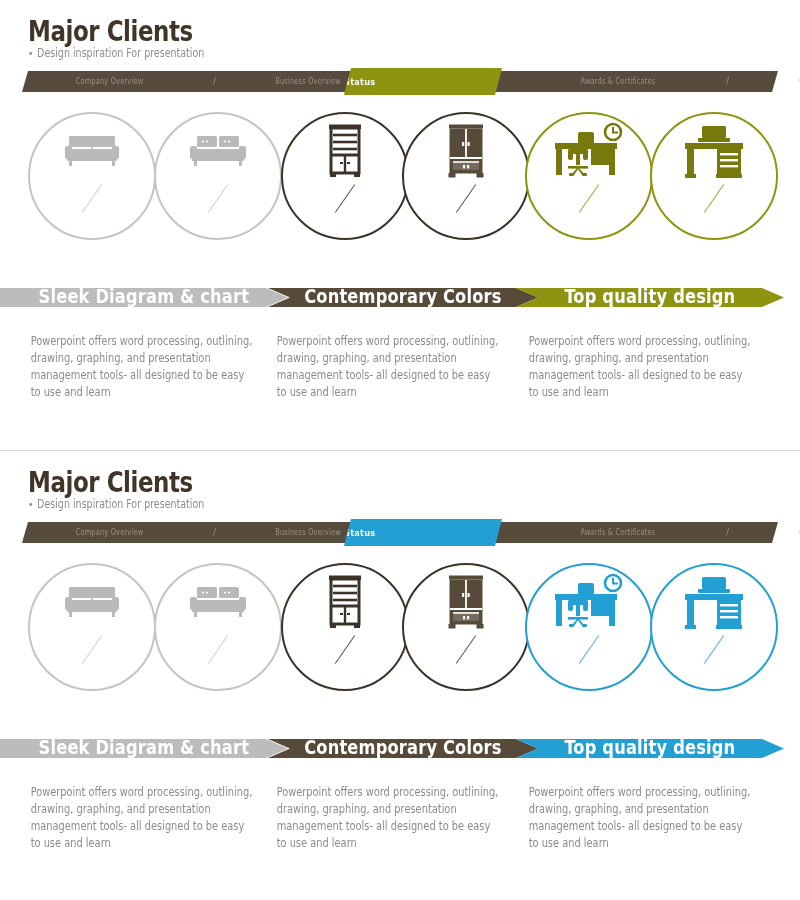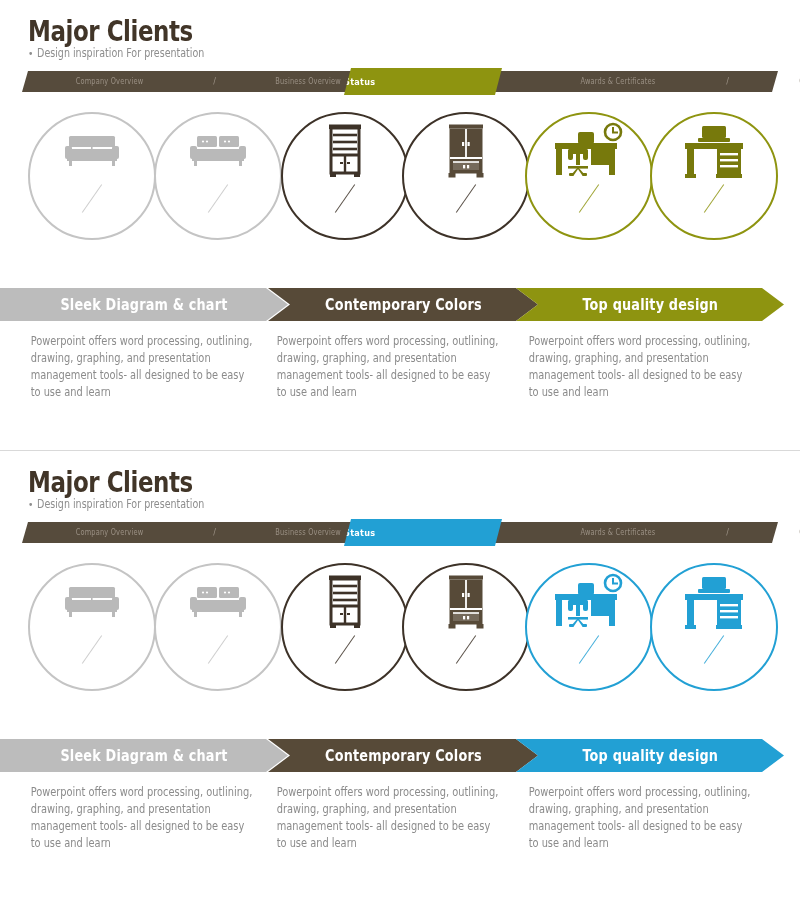--- a/index.html
+++ b/index.html
@@ -78,23 +78,23 @@
   }
   .icon-wrap{
     position:absolute;left:0;top:0;width:100%;height:60%;
     display:flex;align-items:center;justify-content:center;
   }
   .icon-wrap svg{display:block;}
 
   
   .ribbons{position:absolute;left:0;top:288px;width:800px;height:33px;}
   .ribbon{
-    position:absolute;top:0;height:33px;
-    display:flex;align-items:center;justify-content:center;
-    color:#fff;font-size:15px;font-weight:bold;letter-spacing:0.2px;
+    position:absolute;top:0;height:19px;
+    display:flex;align-items:flex-end;justify-content:center;
+    color:#fff;font-size:19px;font-weight:bold;letter-spacing:0.2px;
     font-family:"DejaVu Sans Condensed","Liberation Sans",sans-serif;
     box-sizing:border-box;
   }
   .ribbon span{transform:scaleX(0.95);}
   .rib1{left:0;width:288px;clip-path:polygon(0 0,calc(100% - 22px) 0,100% 50%,calc(100% - 22px) 100%,0 100%);}
   .rib2{left:268px;width:270px;clip-path:polygon(0 0,calc(100% - 22px) 0,100% 50%,calc(100% - 22px) 100%,0 100%,22px 50%);}
   .rib3{left:516px;width:268px;clip-path:polygon(0 0,calc(100% - 22px) 0,100% 50%,calc(100% - 22px) 100%,0 100%,22px 50%);}
 
   
   .copy{position:absolute;top:333px;width:800px;height:90px;}

